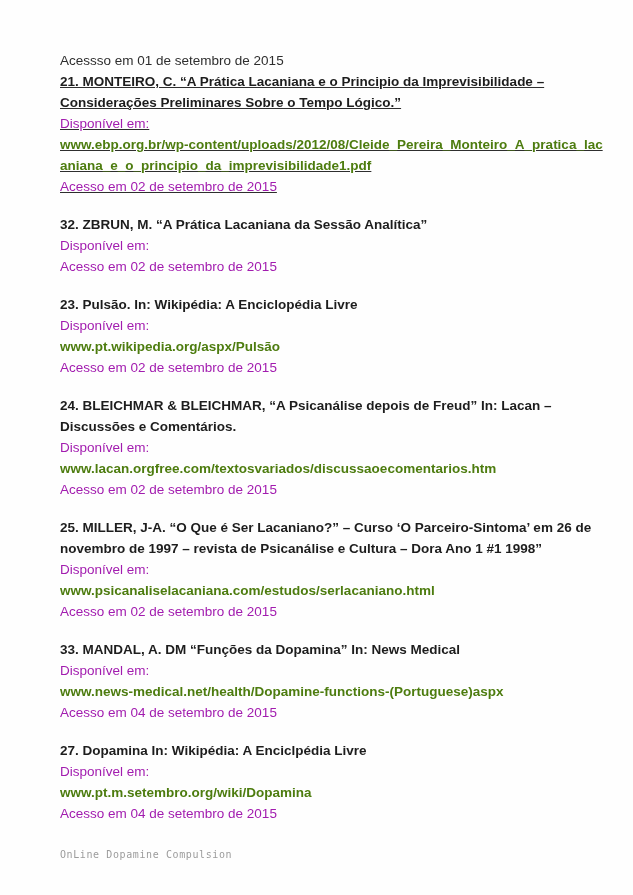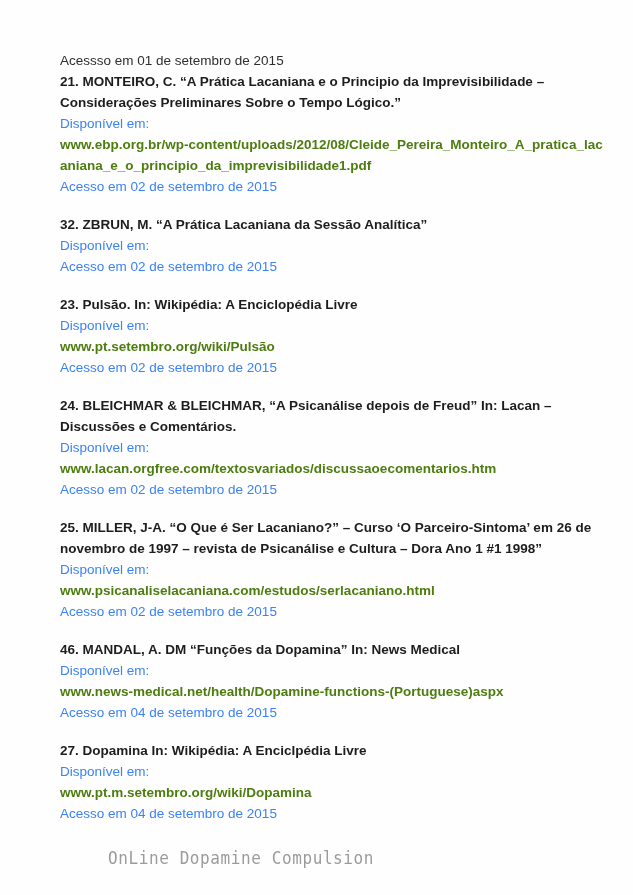--- a/index.html
+++ b/index.html
@@ -15,33 +15,32 @@
   .content{
     position:absolute;
     left:60px;top:50px;
     width:545px;
     font-size:13.5px;
     line-height:21px;
   }
   .content p{margin:0;}
   .top-note{font-weight:400;}
   .entry{margin-top:17px;}
-  .entry.first{margin-top:0;}
+  .entry.first{margin-top:0;text-decoration:underline;}
   .ref-title{font-weight:700;color:#1d1d1d;}
   .ref-url{font-weight:700;color:#4d7c0f;word-break:break-all;}
-  .plain{font-weight:400;color:#3b82f6;}
+  .plain{font-weight:400;color:#a21caf;}
   .footer{
     position:absolute;
     left:60px;top:849px;
     font-family:"DejaVu Sans Mono","Liberation Mono",monospace;
-    font-size:16px;
+    font-size:10px;
     letter-spacing:.6px;
     color:#9b9b9b;
     transform:scaleY(1.05);
-    margin-left:48px;
   }
 </style>
 </head>
 <body>
 
 <div class="page">
   <div class="content">
 
     <p class="top-note">Acessso em 01 de setembro de 2015</p>
 
@@ -54,40 +53,40 @@
 
     <div class="entry">
       <p class="ref-title">32. ZBRUN, M. “A Prática Lacaniana da Sessão Analítica”</p>
       <p class="plain">Disponível em:</p>
       <p class="plain">Acesso em 02 de setembro de 2015</p>
     </div>
 
     <div class="entry">
       <p class="ref-title">23. Pulsão. In: Wikipédia: A Enciclopédia Livre</p>
       <p class="plain">Disponível em:</p>
-      <p class="ref-url">www.pt.setembro.org/wiki/Pulsão</p>
+      <p class="ref-url">www.pt.wikipedia.org/aspx/Pulsão</p>
       <p class="plain">Acesso em 02 de setembro de 2015</p>
     </div>
 
     <div class="entry">
       <p class="ref-title">24. BLEICHMAR &amp; BLEICHMAR, “A Psicanálise depois de Freud” In: Lacan – Discussões e Comentários.</p>
       <p class="plain">Disponível em:</p>
       <p class="ref-url">www.lacan.orgfree.com/textosvariados/discussaoecomentarios.htm</p>
       <p class="plain">Acesso em 02 de setembro de 2015</p>
     </div>
 
     <div class="entry">
       <p class="ref-title">25. MILLER, J-A. “O Que é Ser Lacaniano?” – Curso ‘O Parceiro-Sintoma’ em 26 de novembro de 1997 – revista de Psicanálise e Cultura – Dora Ano 1 #1 1998”</p>
       <p class="plain">Disponível em:</p>
       <p class="ref-url">www.psicanaliselacaniana.com/estudos/serlacaniano.html</p>
       <p class="plain">Acesso em 02 de setembro de 2015</p>
     </div>
 
     <div class="entry">
-      <p class="ref-title">46. MANDAL, A. DM “Funções da Dopamina” In: News Medical</p>
+      <p class="ref-title">33. MANDAL, A. DM “Funções da Dopamina” In: News Medical</p>
       <p class="plain">Disponível em:</p>
       <p class="ref-url">www.news-medical.net/health/Dopamine-functions-(Portuguese)aspx</p>
       <p class="plain">Acesso em 04 de setembro de 2015</p>
     </div>
 
     <div class="entry">
       <p class="ref-title">27. Dopamina In: Wikipédia: A Enciclpédia Livre</p>
       <p class="plain">Disponível em:</p>
       <p class="ref-url">www.pt.m.setembro.org/wiki/Dopamina</p>
       <p class="plain">Acesso em 04 de setembro de 2015</p>

